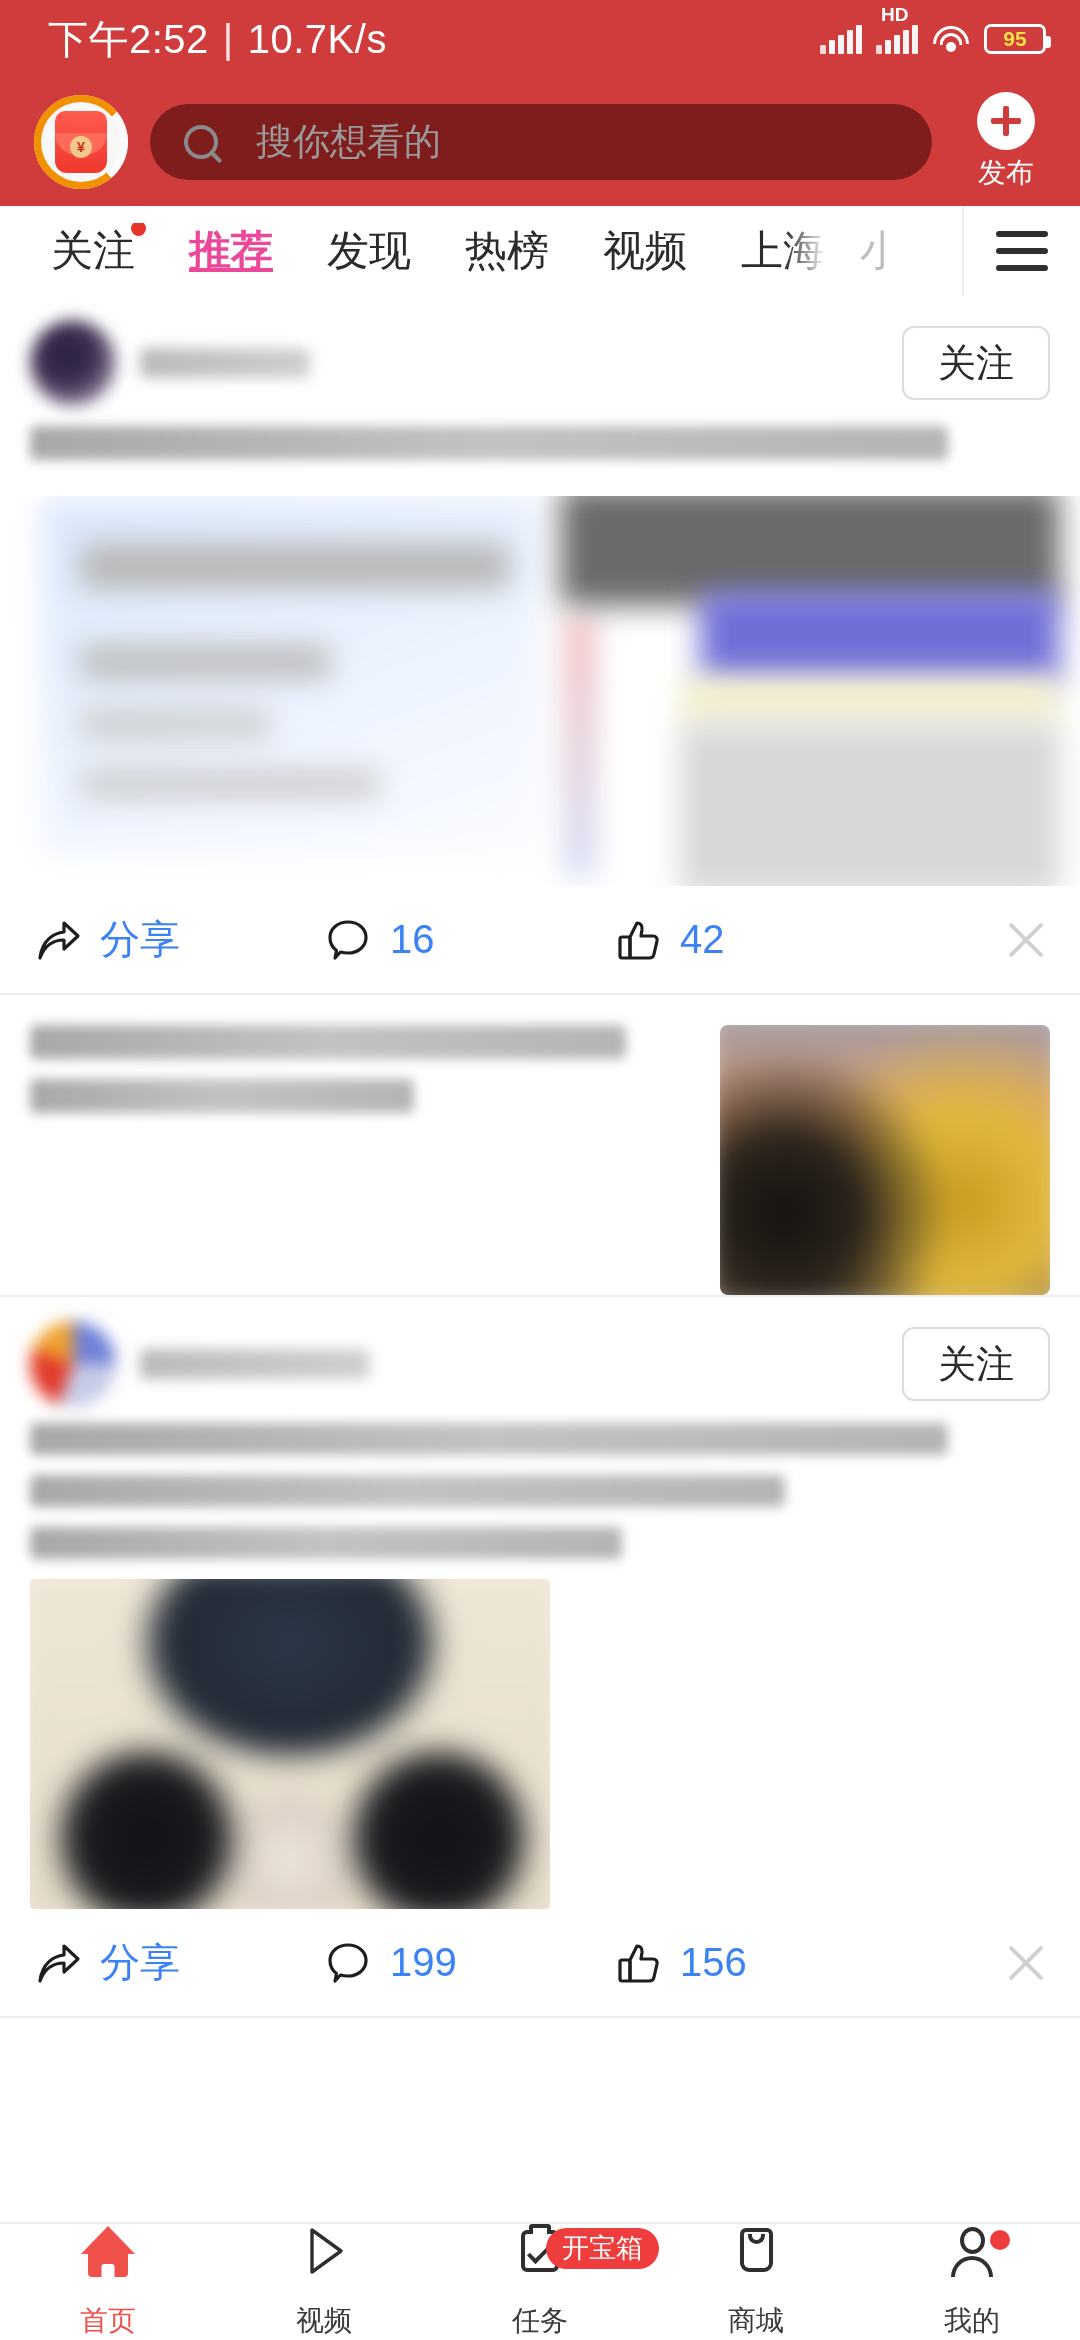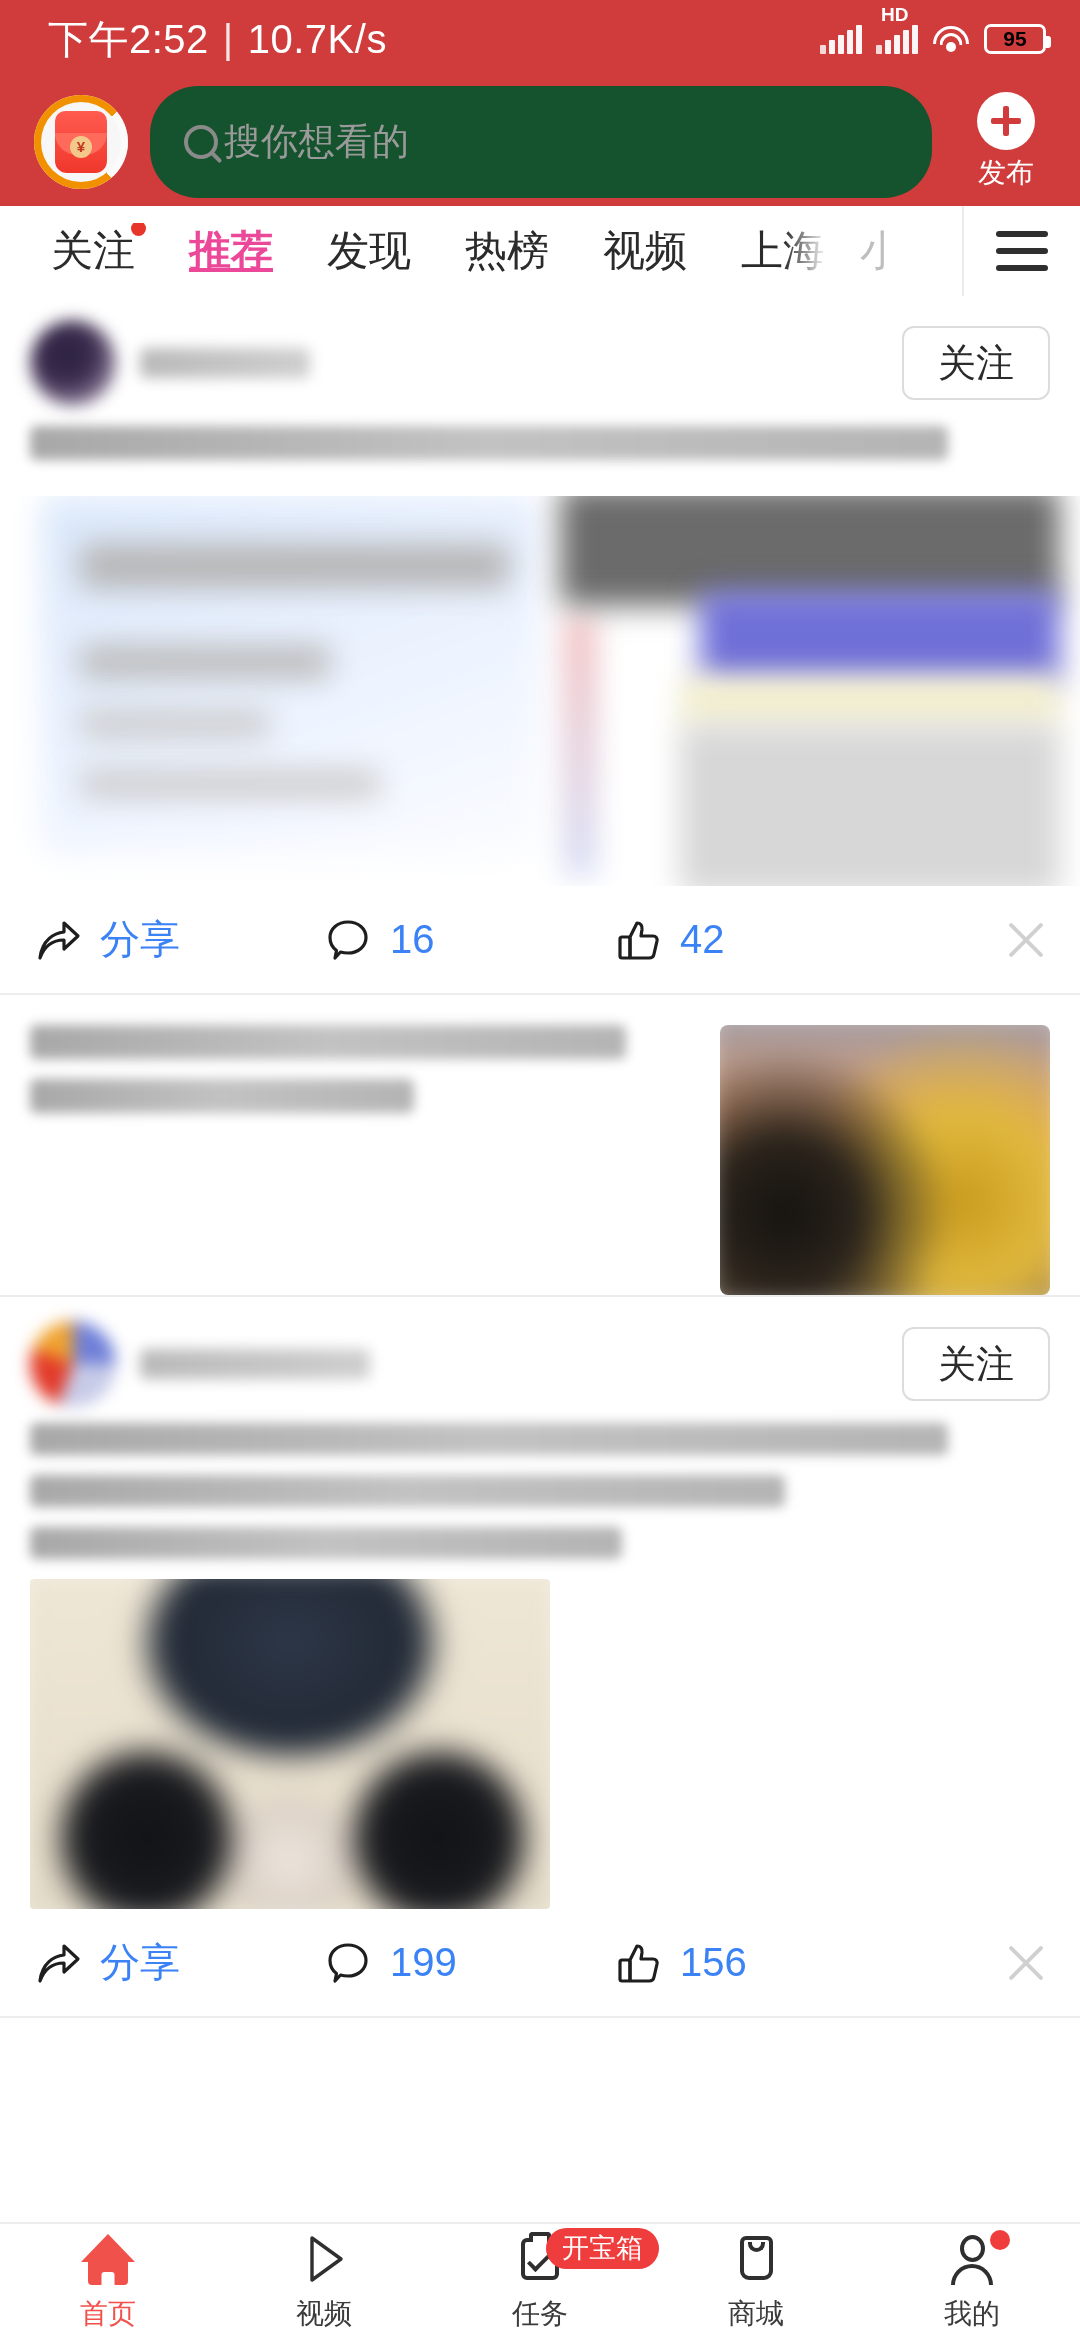--- a/index.html
+++ b/index.html
@@ -32,37 +32,37 @@
   .hd { position:absolute; top:-20px; left:5px; font-size:19px; font-weight:700; letter-spacing:0; }
   .wifi { width:38px; height:30px; position:relative; }
   .wifi span { position:absolute; left:50%; transform:translateX(-50%); border:3.5px solid #fff; border-bottom:none;
      border-radius:50% 50% 0 0 / 100% 100% 0 0; }
   .wifi .w1 { width:36px; height:18px; top:2px; }
   .wifi .w2 { width:23px; height:12px; top:9px; }
   .wifi .w3 { width:10px; height:10px; top:18px; border-radius:50%; border:none; background:#fff; }
   .batt { width:62px; height:30px; border:3px solid #fff; border-radius:7px; position:relative;
      display:flex; align-items:center; justify-content:center; }
   .batt:after { content:""; position:absolute; right:-8px; top:9px; width:5px; height:12px; background:#fff; border-radius:0 3px 3px 0;}
-  .batt b { font-size:21px; font-weight:700; color:#000000; }
+  .batt b { font-size:21px; font-weight:700; color:#fde047; }
 
   
   .searchbar { background:#d03c3c; height:128px; display:flex; align-items:center; padding:0 22px 0 34px; gap:22px; flex:0 0 auto; }
   .avatar-btn { width:94px; height:94px; border-radius:50%; position:relative; flex:0 0 auto;
       background:#f6f6f6; display:flex; align-items:center; justify-content:center; }
   .avatar-ring { position:absolute; inset:0; border-radius:50%;
       background:conic-gradient(from 140deg,#f29100 0deg 270deg,rgba(255,255,255,.55) 270deg 360deg); }
   .avatar-inner { position:absolute; inset:7px; border-radius:50%; background:#f7f7f7; }
   .envelope { position:relative; width:52px; height:62px; border-radius:10px 10px 12px 12px;
       background:linear-gradient(180deg,#ff5b4f 0%,#f0372c 100%); z-index:2; }
   .envelope:before { content:""; position:absolute; left:0; right:0; top:22px; height:22px;
       background:#ff6a5a; border-radius:0 0 26px 26px; }
   .envelope b { position:absolute; left:50%; top:25px; transform:translateX(-50%);
       width:22px; height:22px; border-radius:50%; background:#f3c98b; color:#c2381f;
       font-size:15px; line-height:22px; text-align:center; font-weight:700; }
-  .searchbox { flex:1; height:112px; background:#14532d; border-radius:48px; display:flex; align-items:center; padding:0 34px; gap:6px; }
+  .searchbox { flex:1; height:76px; background:#7f1d1d; border-radius:48px; display:flex; align-items:center; padding:0 34px; gap:38px; }
   .mag { width:34px; height:34px; border:4px solid #8a8a8a; border-radius:50%; position:relative; flex:0 0 auto;}
   .mag:after { content:""; position:absolute; width:4px; height:14px; background:#8a8a8a; right:-4px; bottom:-9px; transform:rotate(-45deg); border-radius:2px;}
   .search-ph { color:#9a9a9a; font-size:37px; }
   .publish { width:104px; display:flex; flex-direction:column; align-items:center; gap:4px; flex:0 0 auto; }
   .plusc { width:58px; height:58px; border-radius:50%; background:#fff; position:relative; }
   .plusc:before,.plusc:after { content:""; position:absolute; background:#d03c3c; border-radius:2px; left:50%; top:50%; }
   .plusc:before { width:30px; height:6px; transform:translate(-50%,-50%); }
   .plusc:after  { width:6px; height:30px; transform:translate(-50%,-50%); }
   .publish span { color:#fff; font-size:28px; }
 
@@ -144,21 +144,21 @@
   .pic-big .im { position:absolute; inset:-16px; filter:blur(14px);
       background:
         radial-gradient(ellipse 38% 46% at 50% 22%, #2e3748 0%, #212935 60%, rgba(0,0,0,0) 75%),
         radial-gradient(ellipse 22% 34% at 24% 76%, #111215 0%, #1b1c20 60%, rgba(0,0,0,0) 80%),
         radial-gradient(ellipse 22% 34% at 77% 76%, #111215 0%, #1b1c20 60%, rgba(0,0,0,0) 80%),
         radial-gradient(ellipse 14% 22% at 50% 82%, #efe6de 0%, #dad0c6 70%, rgba(0,0,0,0) 90%),
         linear-gradient(180deg,#efe7d6 0%,#e4dbc8 100%);}
 
   
   .bottomnav { height:118px; background:#fff; border-top:2px solid #ededed; display:flex; flex:0 0 auto; }
-  .nav-item { flex:1; display:flex; flex-direction:column; align-items:center; justify-content:center; gap:9px; position:relative; }
+  .nav-item { flex:1; display:flex; flex-direction:column; align-items:center; justify-content:space-between; gap:9px; position:relative; }
   .nav-label { font-size:28px; color:#3b3b3b; }
   .nav-item.active .nav-label { color:#f0514b; }
   .nav-ic { width:54px; height:54px; position:relative; }
   .home-ic { width:0;height:0; border-left:27px solid transparent; border-right:27px solid transparent; border-bottom:28px solid #f0514b; position:absolute; top:2px; left:0;}
   .home-body { position:absolute; top:29px; left:7px; width:40px; height:24px; background:#f0514b; border-radius:0 0 4px 4px;}
   .home-door { position:absolute; bottom:0; left:50%; transform:translateX(-50%); width:13px; height:14px; background:#fff; border-radius:3px 3px 0 0;}
   .play-svg { position:absolute; inset:0; }
   .task-ic { position:absolute; top:6px; left:8px; width:38px; height:42px; border:4px solid #2f2f2f; border-radius:6px; }
   .task-clip { position:absolute; top:0px; left:16px; width:22px; height:10px; border:4px solid #2f2f2f; border-bottom:none; border-radius:4px 4px 0 0; background:#fff;}
   .task-check { position:absolute; top:22px; left:15px; width:22px; height:12px; border-left:4px solid #2f2f2f; border-bottom:4px solid #2f2f2f; transform:rotate(-45deg);}

